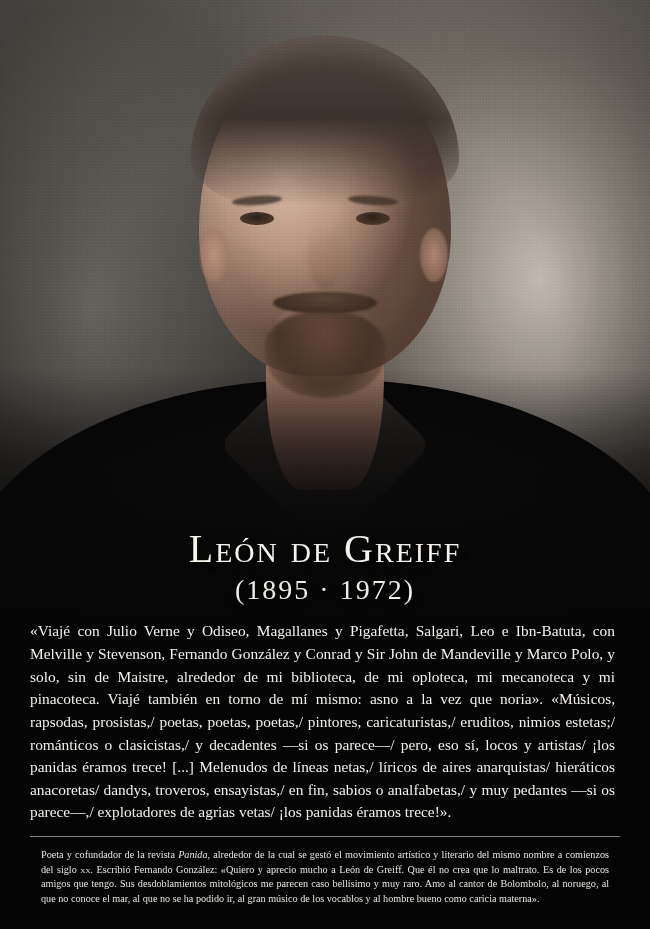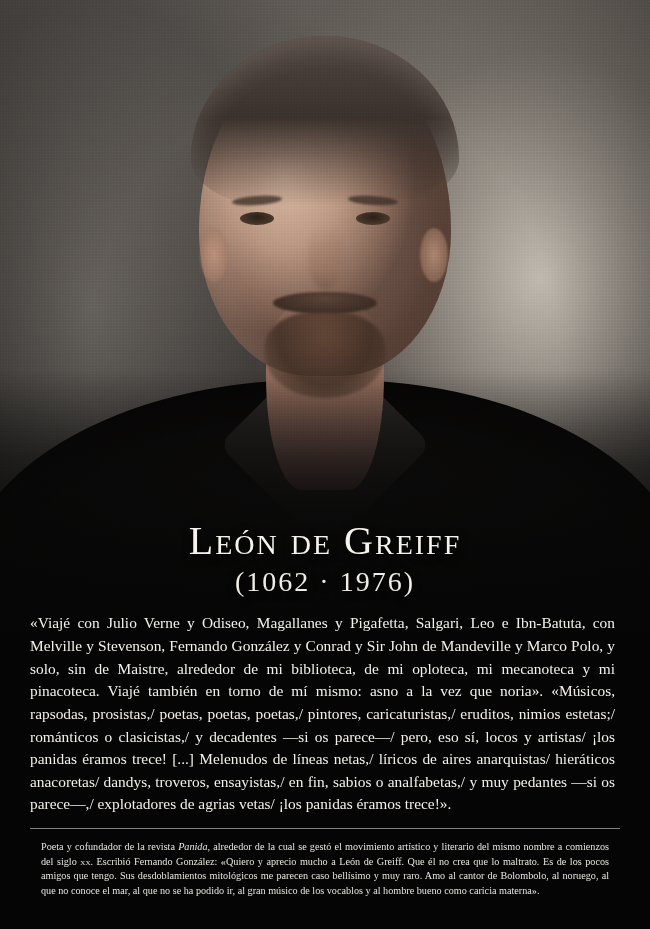--- a/index.html
+++ b/index.html
@@ -188,21 +188,21 @@
   .scrim {
     position: absolute;
     left: 0; right: 0; bottom: 0;
     height: 560px;
     background: linear-gradient(180deg, rgba(8,8,8,0) 0%, rgba(8,8,8,0.55) 16%, rgba(6,6,6,0.92) 34%, #050505 48%, #050505 100%);
   }
 
   
   .content {
     position: absolute;
-    left: 0; right: 0; bottom: 8px;
+    left: 0; right: 0; bottom: 0;
     padding: 0 30px 12px 30px;
     color: #f2efe9;
   }
   .title {
     text-align: center;
     font-family: "Liberation Serif", serif;
     font-size: 40px;
     letter-spacing: 2px;
     font-weight: 400;
     color: #f6f3ee;
@@ -265,19 +265,19 @@
       <div class="beard"></div>
       <div class="ear-l"></div>
       <div class="ear-r"></div>
     </div>
     <div class="halftone"></div>
     <div class="scrim"></div>
   </div>
 
   <div class="content">
     <h1 class="title">León de Greiff</h1>
-    <div class="years">(1062 · 1976)</div>
+    <div class="years">(1895 · 1972)</div>
     <p class="quote">«Viajé con Julio Verne y Odiseo, Magallanes y Pigafetta, Salgari, Leo e Ibn-Batuta, con Melville y Stevenson, Fernando González y Conrad y Sir John de Mandeville y Marco Polo, y solo, sin de Maistre, alrededor de mi biblioteca, de mi oploteca, mi mecanoteca y mi pinacoteca. Viajé también en torno de mí mismo: asno a la vez que noria». «Músicos, rapsodas, prosistas,/ poetas, poetas, poetas,/ pintores, caricaturistas,/ eruditos, nimios estetas;/ románticos o clasicistas,/ y decadentes —si os parece—/ pero, eso sí, locos y artistas/ ¡los panidas éramos trece! [...] Melenudos de líneas netas,/ líricos de aires anarquistas/ hieráticos anacoretas/ dandys, troveros, ensayistas,/ en fin, sabios o analfabetas,/ y muy pedantes —si os parece—,/ explotadores de agrias vetas/ ¡los panidas éramos trece!».</p>
     <div class="divider"></div>
     <p class="note"><span>Poeta y cofundador de la revista </span><i>Panida</i><span>, alrededor de la cual se gestó el movimiento artístico y literario del mismo nombre a comienzos del siglo </span><span class="sc">xx</span><span>. Escribió Fernando González: «Quiero y aprecio mucho a León de Greiff. Que él no crea que lo maltrato. Es de los pocos amigos que tengo. Sus desdoblamientos mitológicos me parecen caso bellísimo y muy raro. Amo al cantor de Bolombolo, al noruego, al que no conoce el mar, al que no se ha podido ir, al gran músico de los vocablos y al hombre bueno como caricia materna».</span></p>
   </div>
 
 </div>
 
 </body></html>

